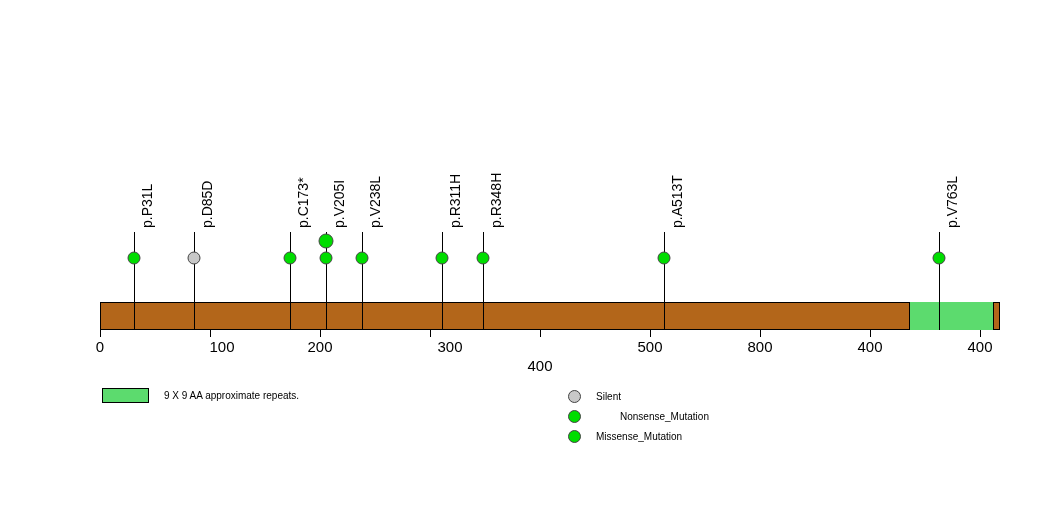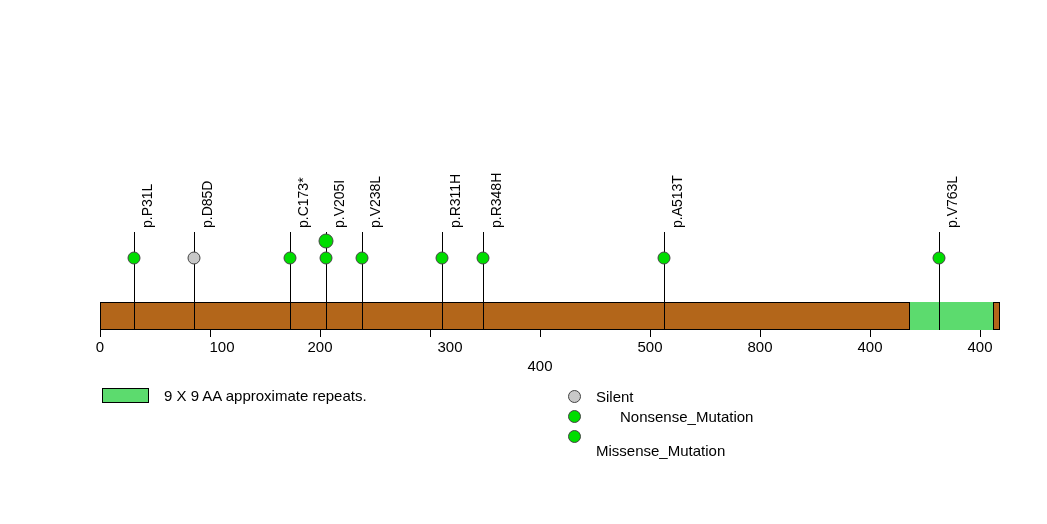--- a/index.html
+++ b/index.html
@@ -78,21 +78,21 @@
   
   .legend-swatch {
     position: absolute;
     box-sizing: border-box;
     border: 1px solid #000000;
     width: 47px;
     height: 15px;
   }
   .legend-text {
     position: absolute;
-    font-size: 15px;
+    font-size: 10px;
     line-height: 15px;
     white-space: nowrap;
     color: #000000;
   }
   .legend-dot {
     position: absolute;
     border-radius: 50%;
     box-sizing: border-box;
     border: 1px solid #444444;
     width: 13px;
@@ -151,14 +151,14 @@
     <div class="stem" style="left: 939px; top: 232px; height: 98px;"></div>
     <div class="head" title="p.V763L (Missense_Mutation)" style="left: 939px; top: 258px; width: 13px; height: 13px; background: rgb(0, 221, 0);"></div>
     <div class="mut-label" style="left: 945px; top: 228px;">p.V763L</div>
     <div class="legend-swatch" style="left: 102px; top: 388px; background: rgb(92, 219, 110);"></div>
     <div class="legend-text" style="left: 164px; top: 388px;">9 X 9 AA approximate repeats.</div>
     <div class="legend-dot" style="left: 568px; top: 390px; background: rgb(200, 200, 200);"></div>
     <div class="legend-text" style="left: 596px; top: 389px;">Silent</div>
     <div class="legend-dot" style="left: 568px; top: 410px; background: rgb(0, 221, 0);"></div>
     <div class="legend-text" style="left: 620px; top: 409px;">Nonsense_Mutation</div>
     <div class="legend-dot" style="left: 568px; top: 430px; background: rgb(0, 221, 0);"></div>
-    <div class="legend-text" style="left: 596px; top: 443px;">Missense_Mutation</div>
+    <div class="legend-text" style="left: 596px; top: 429px;">Missense_Mutation</div>
   </div>
 
 </body></html>

